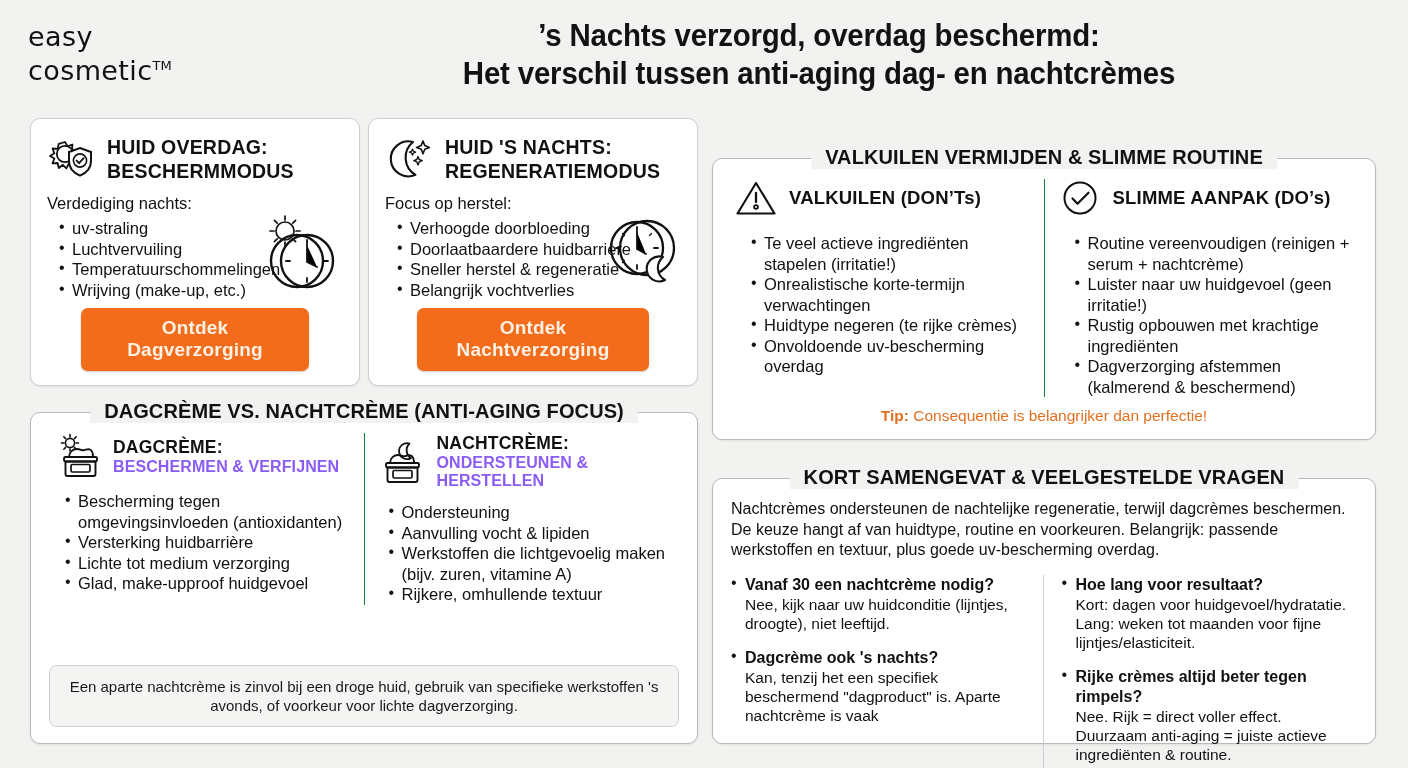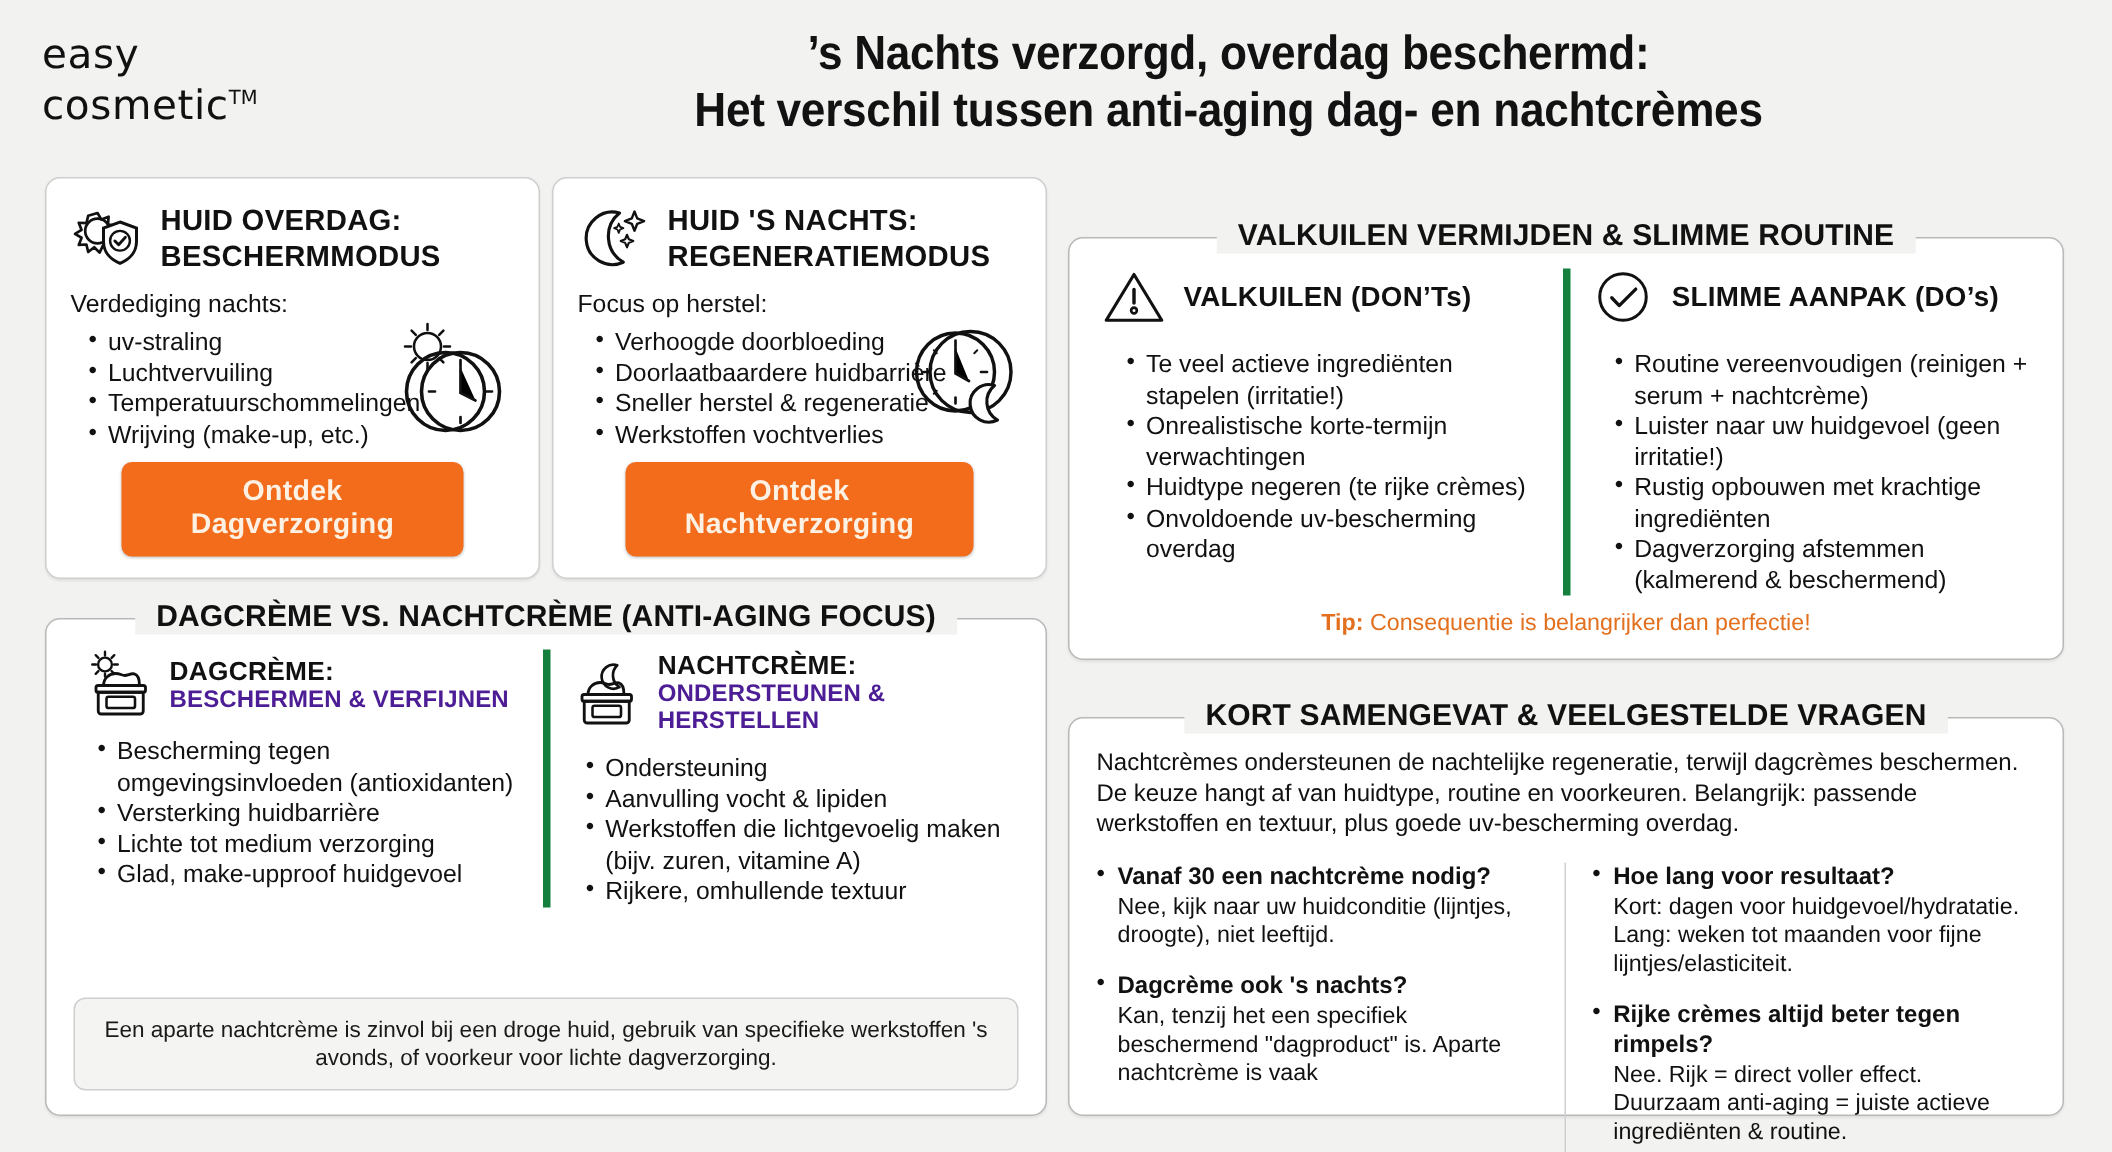--- a/index.html
+++ b/index.html
@@ -80,28 +80,28 @@
     font-weight: bold; font-size: 19px; letter-spacing: .2px;
     padding: 9px 22px 10px 22px; cursor: pointer;
     box-shadow: 0 1px 2px rgba(0,0,0,.22);
   }
 
   .deco { position: absolute; }
 
   
   .split { display: flex; }
   .split > .col { flex: 1; padding: 0 14px; }
-  .split > .col:first-child { border-right: 5px solid #15803d; }
+  .split > .col:first-child { border-right: 1px solid #15803d; }
   .col-head { display: flex; align-items: center; gap: 12px; margin-bottom: 12px; }
   .col-head .h {
     font-family: "Liberation Sans Narrow","Liberation Sans", sans-serif;
     font-weight: bold; font-size: 17.5px; letter-spacing: .2px; color: #111;
   }
   .sub-orange {
-    display: block; color: #4c1d95; font-weight: bold; font-size: 16px;
+    display: block; color: #8b5cf6; font-weight: bold; font-size: 16px;
     letter-spacing: .1px;
   }
   .tip {
     text-align: center; margin-top: 14px;
     color: #e2701f; font-size: 15.5px;
     font-family: "Liberation Sans Narrow","Liberation Sans", sans-serif;
   }
   .tip b { font-weight: bold; }
 
   .note {
@@ -202,21 +202,21 @@
         <div>HUID 'S NACHTS:</div>
         <div>REGENERATIEMODUS</div>
       </div>
     </div>
     <div class="lead">Focus op herstel:</div>
     <div class="bullets">
       <ul class="bul">
         <li>Verhoogde doorbloeding</li>
         <li>Doorlaatbaardere huidbarrière</li>
         <li>Sneller herstel &amp; regeneratie</li>
-        <li>Werkstoffen vochtverlies</li>
+        <li>Belangrijk vochtverlies</li>
       </ul>
     </div>
     <span class="deco" style="right:14px; top:96px;">
       <svg width="80" height="74" viewBox="0 0 80 74">
         <path d="M44 6 a27 27 0 1 0 0 54 a27 27 0 1 0 0 -54" fill="none" stroke="#111" stroke-width="2.3"></path>
         <circle cx="34" cy="33" r="26" fill="none" stroke="#111" stroke-width="2.3"></circle>
         <g stroke="#111" stroke-width="1.8" stroke-linecap="round">
           <path d="M34 12 v4 M34 50 h0 M34 50 v4 M13 33 h4 M51 33 h4"></path>
           <path d="M34 17 v17 l9 5"></path>
         </g>

